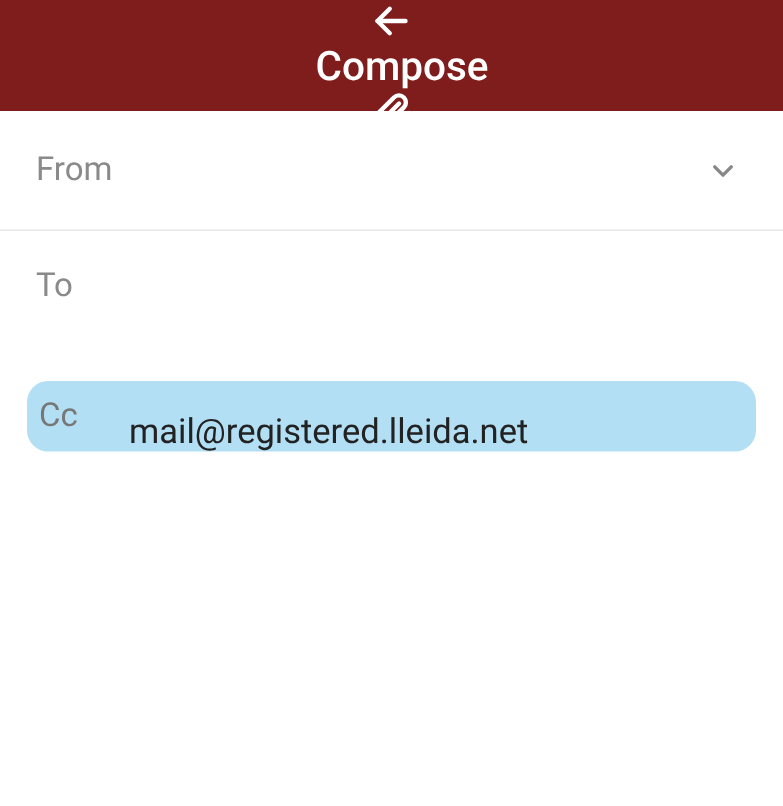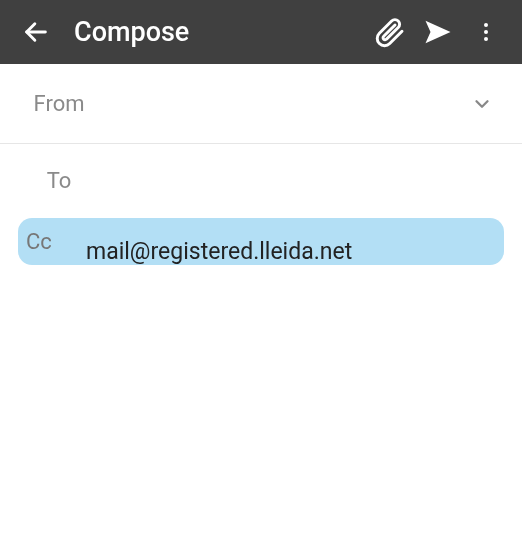--- a/index.html
+++ b/index.html
@@ -1,63 +1,63 @@
 <!DOCTYPE html>
 <html><head>
   <meta charset="utf-8">
   <style>
     * { box-sizing: border-box; margin: 0; padding: 0; }
     html, body { width: 522px; height: 537px; font-family: Roboto, Arial, sans-serif; background: #fff; overflow: hidden; }
     .toolbar {
-      background: #404040;
-      height: 64px;
+      background: #7f1d1d;
+      height: 74px;
       display: flex;
       align-items: center;
       padding: 0 12px;
       color: #fff;
+      flex-direction: column;
     }
     .toolbar .icon-btn {
       width: 48px; height: 48px;
       display: flex; align-items: center; justify-content: center;
       cursor: pointer;
       border-radius: 50%;
     }
     .toolbar .title {
       font-size: 27px;
       font-weight: 500;
       margin-left: 14px;
       flex: 0 0 auto;
     }
     .toolbar .spacer { flex: 1 1 auto; }
     .row {
       display: flex;
       align-items: center;
       height: 80px;
       padding: 0 24px;
       border-bottom: 1px solid transparent;
-      text-align: center;
     }
     .row.from { border-bottom: 1px solid #e6e6e6; }
     .row.to { height: 74px; }
     .row .label {
       color: #8a8a8a;
       font-size: 22px;
       width: 70px;
       flex: 0 0 auto;
     }
     .row .value-area { flex: 1 1 auto; }
     .row .chevron {
       width: 32px; height: 32px;
       display: flex; align-items: center; justify-content: center;
     }
     .highlight-wrap {
       position: relative;
       height: 98px;
       display: flex;
-      align-items: flex-start;
+      align-items: center;
       width: 100%;
     }
     .highlight-wrap::before,
     .highlight-wrap::after {
       content: "";
       width: 18px;
       background: #2196f3;
       flex: 0 0 auto;
     }
     .cc-pill {

